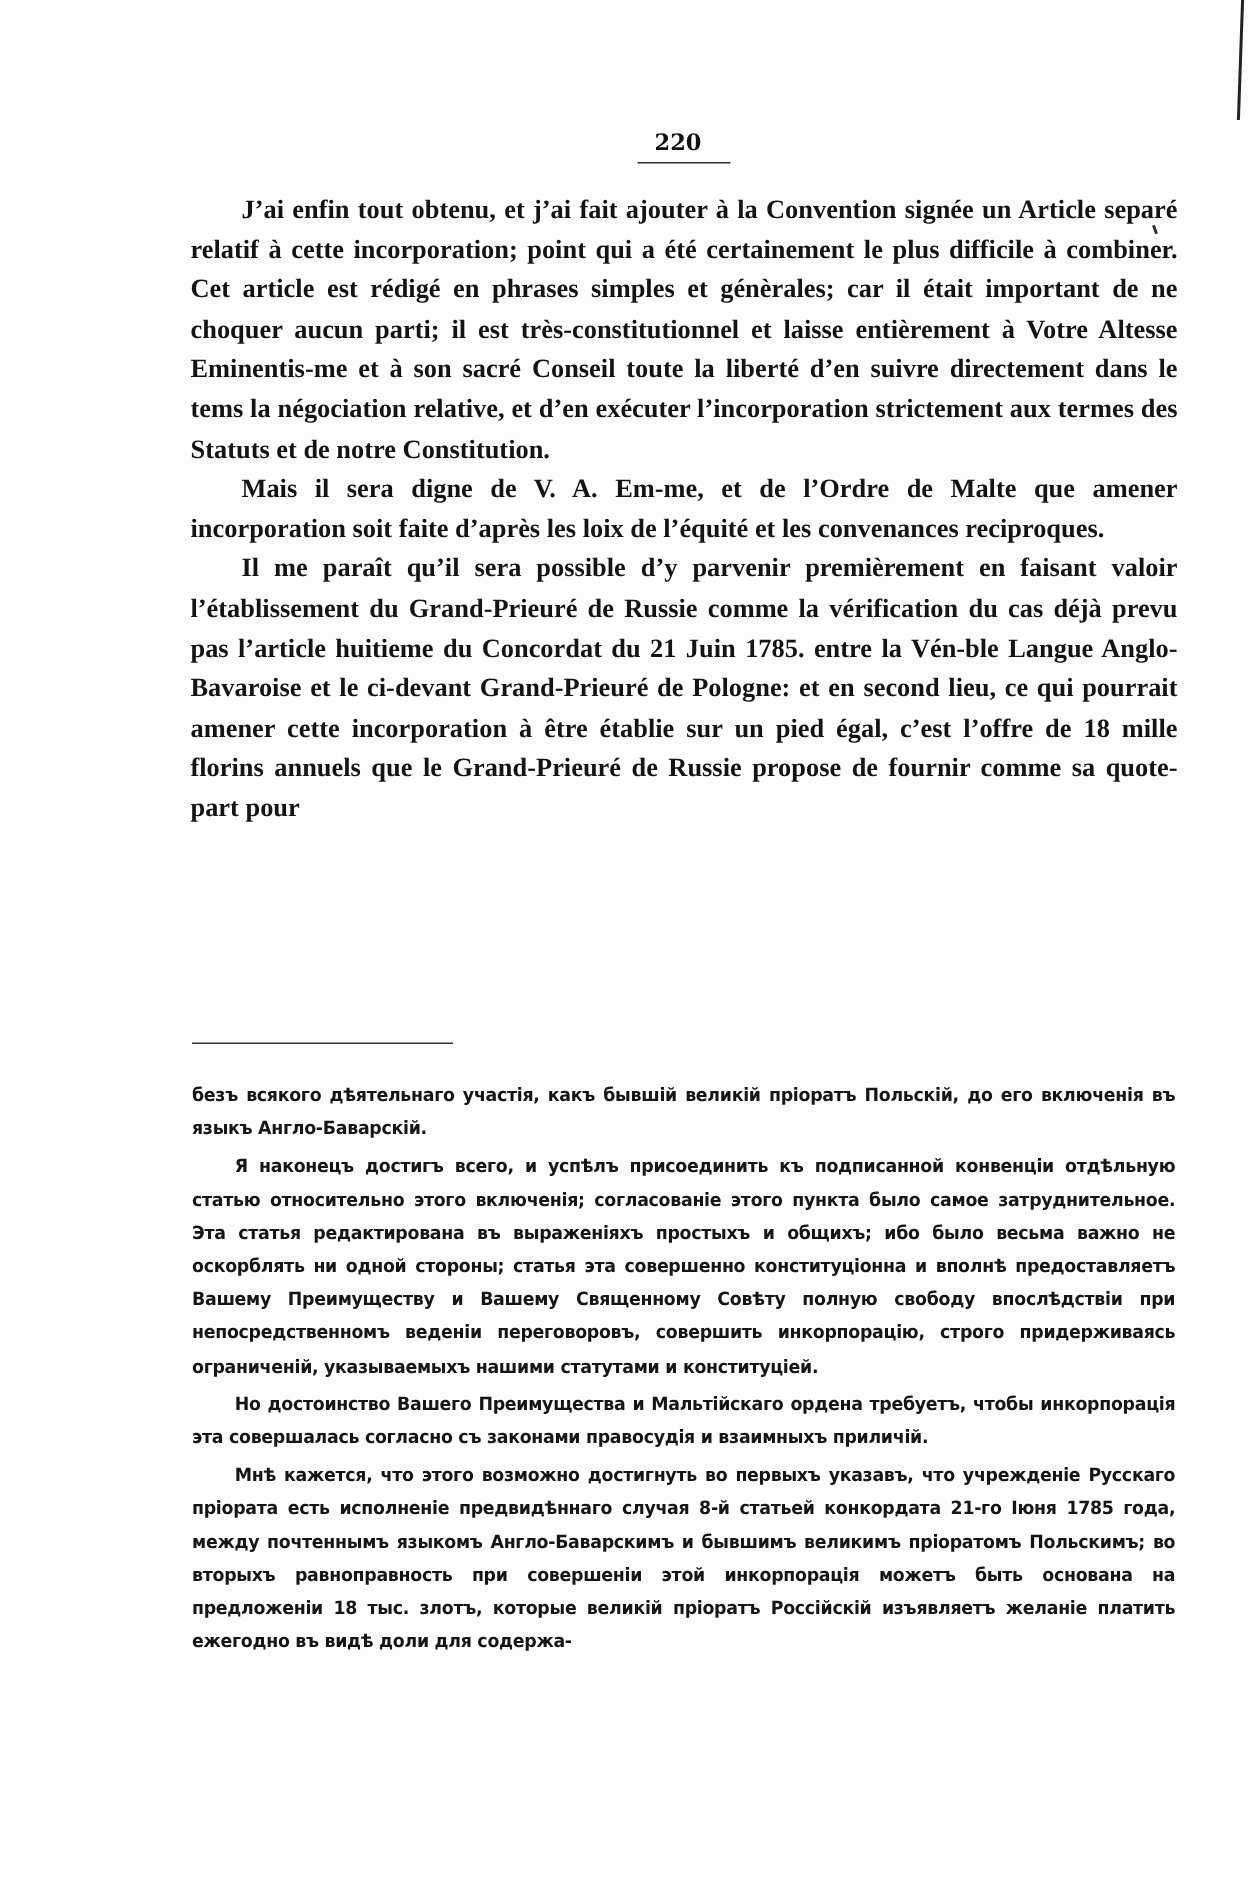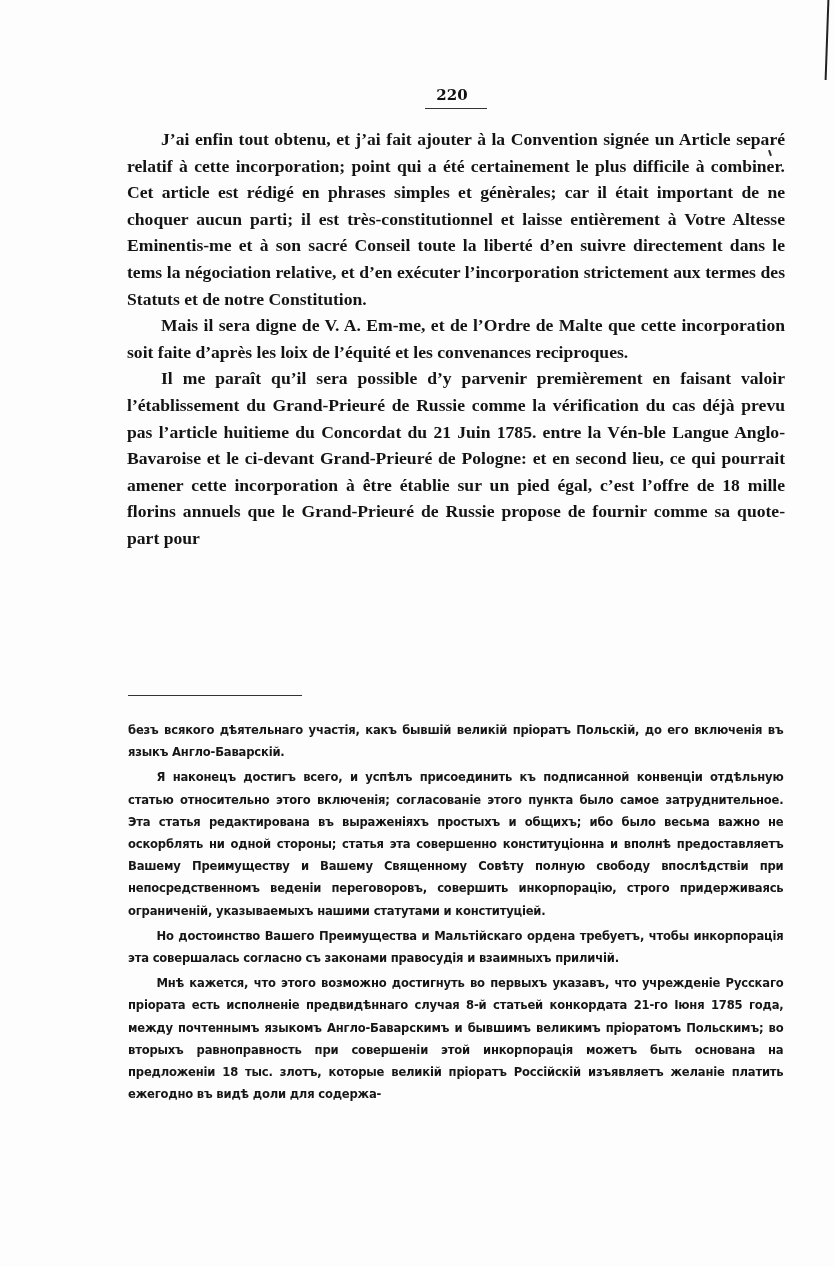--- a/index.html
+++ b/index.html
@@ -27,21 +27,21 @@
 
 <div class="page">
   <div class="edge-line"></div>
   <div class="edge-mark"></div>
 
   <div class="page-number">220</div>
   <div class="page-number-rule"></div>
 
   <div class="main-text">
     <p class="indent">J’ai enfin tout obtenu, et j’ai fait ajouter à la Convention signée un Article separé relatif à cette incorporation; point qui a été certainement le plus difficile à combiner. Cet article est rédigé en phrases simples et génèrales; car il était important de ne choquer aucun parti; il est très-constitutionnel et laisse entièrement à Votre Altesse Eminentis-me et à son sacré Conseil toute la liberté d’en suivre directement dans le tems la négociation relative, et d’en exécuter l’incorporation strictement aux termes des Statuts et de notre Constitution.</p>
-    <p class="indent">Mais il sera digne de V. A. Em-me, et de l’Ordre de Malte que cette incorporation soit faite d’après les loix de l’équité et les convenances reciproques.</p>
+    <p class="indent">Mais il sera digne de V. A. Em-me, et de l’Ordre de Malte que amener incorporation soit faite d’après les loix de l’équité et les convenances reciproques.</p>
     <p class="indent">Il me paraît qu’il sera possible d’y parvenir premièrement en faisant valoir l’établissement du Grand-Prieuré de Russie comme la vérification du cas déjà prevu pas l’article huitieme du Concordat du 21 Juin 1785. entre la Vén-ble Langue Anglo-Bavaroise et le ci-devant Grand-Prieuré de Pologne: et en second lieu, ce qui pourrait amener cette incorporation à être établie sur un pied égal, c’est l’offre de 18 mille florins annuels que le Grand-Prieuré de Russie propose de fournir comme sa quote-part pour</p>
   </div>
 
   <div class="footnote-rule"></div>
 
   <div class="ru-text">
     <p>безъ всякого дѣятельнаго участія, какъ бывшій великій пріоратъ Польскій, до его включенія въ языкъ Англо-Баварскій.</p>
     <p class="indent">Я наконецъ достигъ всего, и успѣлъ присоединить къ подписанной конвенціи отдѣльную статью относительно этого включенія; согласованіе этого пункта было самое затруднительное. Эта статья редактирована въ выраженіяхъ простыхъ и общихъ; ибо было весьма важно не оскорблять ни одной стороны; статья эта совершенно конституціонна и вполнѣ предоставляетъ Вашему Преимуществу и Вашему Священному Совѣту полную свободу впослѣдствіи при непосредственномъ веденіи переговоровъ, совершить инкорпорацію, строго придерживаясь ограниченій, указываемыхъ нашими статутами и конституціей.</p>
     <p class="indent">Но достоинство Вашего Преимущества и Мальтійскаго ордена требуетъ, чтобы инкорпорація эта совершалась согласно съ законами правосудія и взаимныхъ приличій.</p>
     <p class="indent">Мнѣ кажется, что этого возможно достигнуть во первыхъ указавъ, что учрежденіе Русскаго пріората есть исполненіе предвидѣннаго случая 8-й статьей конкордата 21-го Іюня 1785 года, между почтеннымъ языкомъ Англо-Баварскимъ и бывшимъ великимъ пріоратомъ Польскимъ; во вторыхъ равноправность при совершеніи этой инкорпорація можетъ быть основана на предложеніи 18 тыс. злотъ, которые великій пріоратъ Россійскій изъявляетъ желаніе платить ежегодно въ видѣ доли для содержа-</p>

